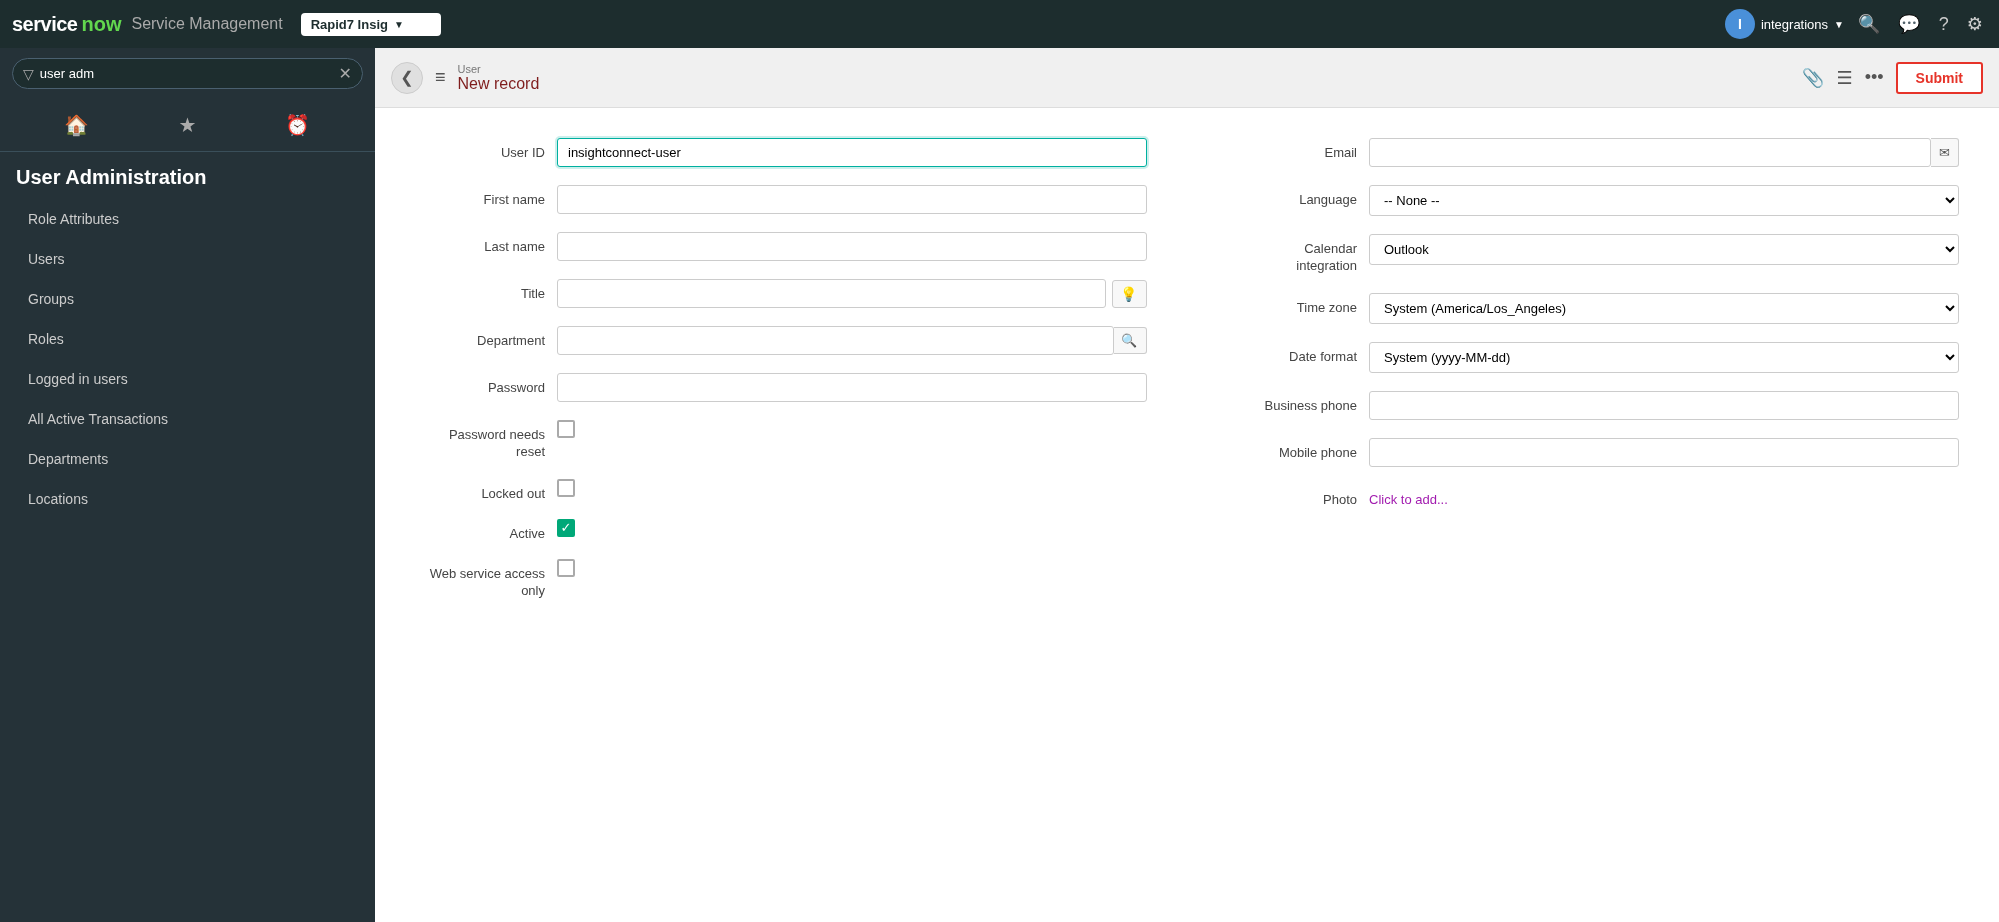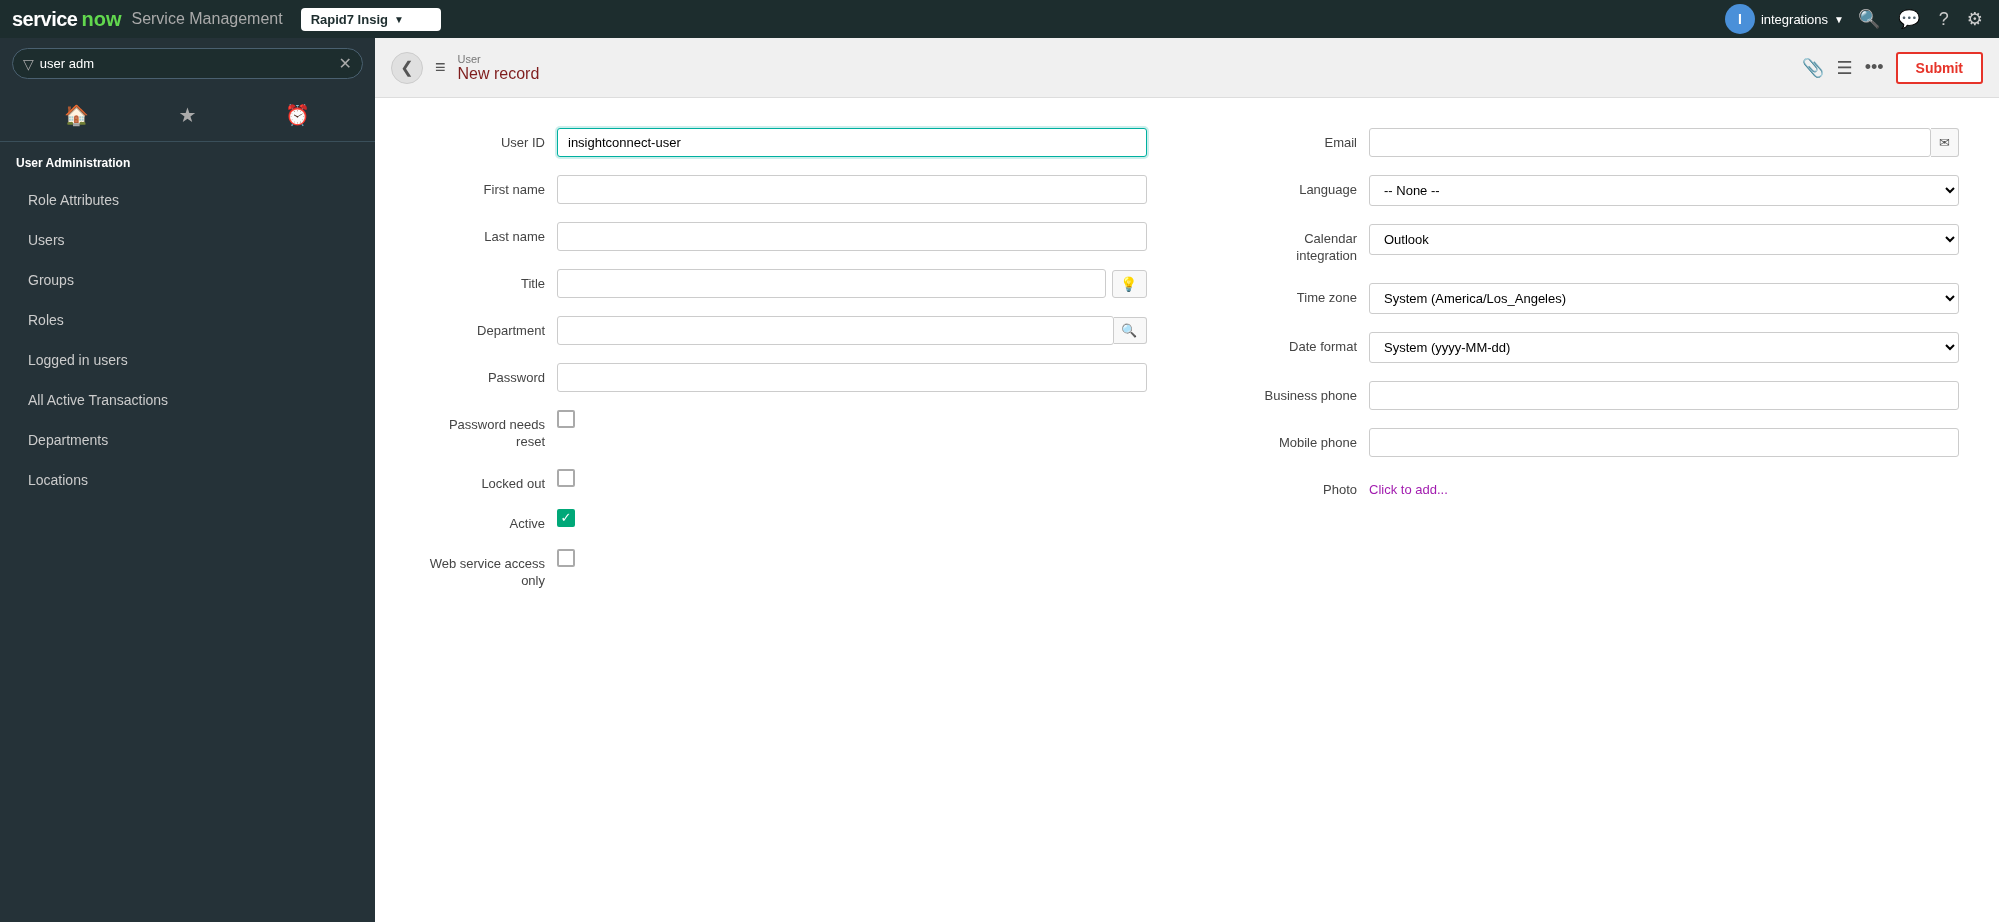--- a/index.html
+++ b/index.html
@@ -2,21 +2,21 @@
 <html><head>
   <meta charset="utf-8">
   <style>
     * { box-sizing: border-box; margin: 0; padding: 0; }
     body { font-family: "Helvetica Neue", Arial, sans-serif; font-size: 14px; background: #fff; display: flex; flex-direction: column; height: 100vh; overflow: hidden; }
 
     
     .topnav {
       background: #1d2d2e;
       color: #fff;
-      height: 38px;
+      height: 48px;
       display: flex;
       align-items: center;
       padding: 0 12px;
       flex-shrink: 0;
       gap: 10px;
     }
     .topnav-logo {
       display: flex;
       align-items: center;
       gap: 8px;
@@ -100,21 +100,21 @@
     .sidebar-nav-icons {
       display: flex;
       justify-content: space-around;
       padding: 10px 20px;
       border-bottom: 1px solid #3a4f5a;
     }
     .nav-icon { color: #aaa; font-size: 20px; cursor: pointer; padding: 4px; }
 
     .sidebar-section-header {
       padding: 14px 16px 10px 16px;
-      font-size: 12px;
+      font-size: 20px;
       font-weight: 600;
       color: #fff;
     }
     .sidebar-item {
       padding: 12px 20px 12px 28px;
       font-size: 14px;
       color: #ccc;
       cursor: pointer;
       transition: background 0.15s;
     }

